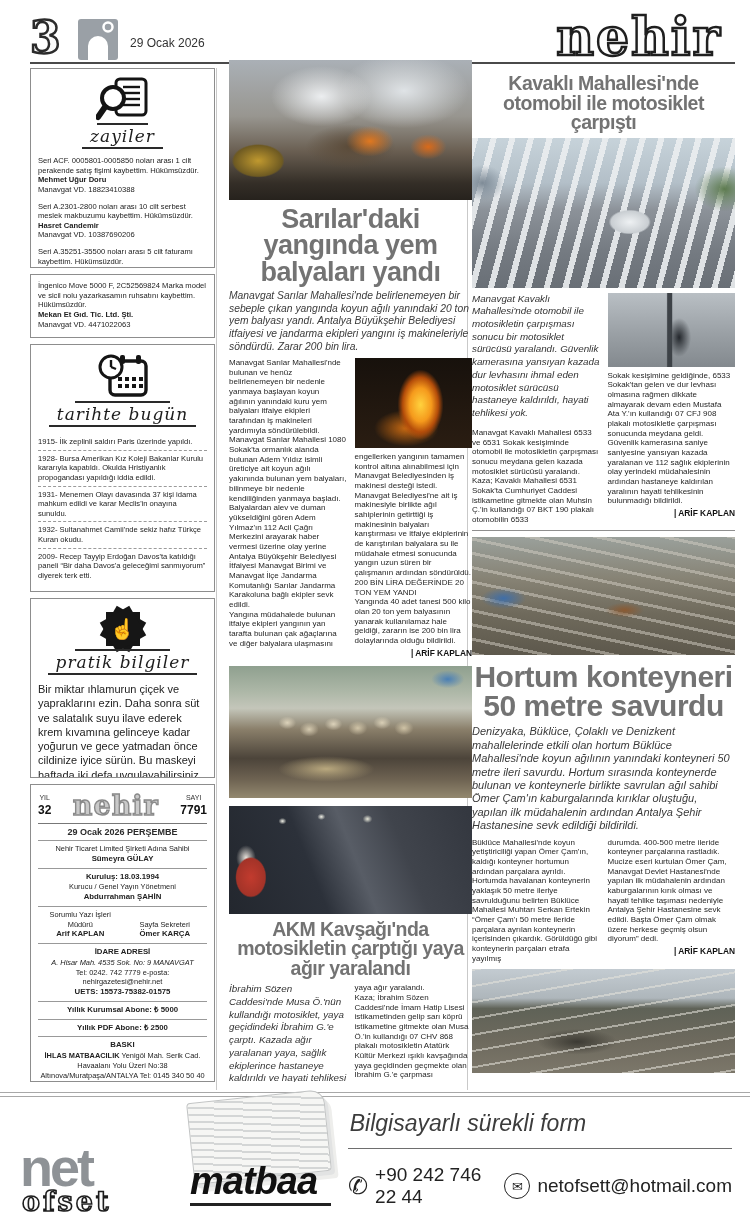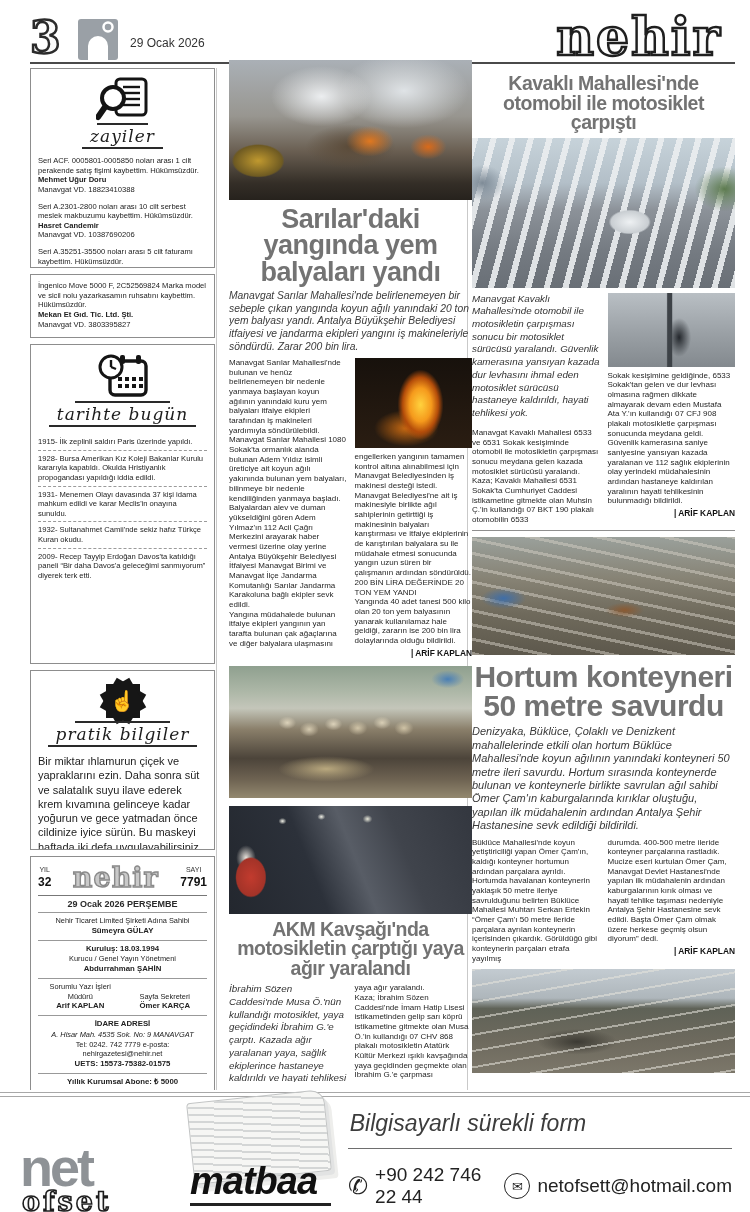--- a/index.html
+++ b/index.html
@@ -17,21 +17,21 @@
 
   
   .col-left  { position:absolute; left:30px;  top:68px; width:185px; height:1022px; overflow:hidden; }
   .col-mid   { position:absolute; left:222px; top:60px; width:243px; height:1022px; overflow:hidden;margin-left:7px; }
   .col-right { position:absolute; left:472px; top:68px; width:263px; height:1022px; overflow:hidden; }
   .vline { position:absolute; top:68px; height:1022px; border-left:1px solid #c9c9c9; }
   .v1 { left:216px; } .v2 { left:467px; }
 
   
   .box { border:1px solid #8d8d8d; padding:6px 7px; margin-bottom:6px; overflow:hidden; }
-  .bz1 { height:200px; } .bz2 { height:64px; } .bt { height:320px; } .bp { height:180px; }
+  .bz1 { height:200px; } .bz2 { height:64px; } .bt { height:248px; } .bp { height:180px; }
   .icon-wrap { text-align:center; margin:2px 0 1px; }
   .script-title { text-align:center; margin-bottom:7px; }
   .script-title span { display:inline-block; font:italic 17px "DejaVu Serif", serif; letter-spacing:1px; color:#1c1c1c; border-bottom:2px solid #2a2a2a; padding:0 8px 1px; position:relative; }
   .script-title span::before { content:""; position:absolute; top:-3px; left:18%; width:64%; border-top:2px solid #2a2a2a; }
   .notice { font-size:7.6px; line-height:1.27; margin-bottom:7px; color:#222; }
   .notice .nm { font-weight:bold; }
   .event { font-size:7.6px; line-height:1.27; color:#222; padding:3px 0; border-bottom:1px dashed #9a9a9a; }
   .event:last-child { border-bottom:none; }
   .ptext { font-size:11px; line-height:1.3; color:#222; }
   .herb { width:132px; height:56px; margin:6px auto 0; background:
@@ -190,21 +190,21 @@
         <span>Seri A.35251-35500 noları arası 5 cilt faturamı kaybettim. Hükümsüzdür.</span><br>
         <span class="nm">Dilek Şen</span><br>
         
       </div>
     </div>
 
     <div class="box bz2">
       <div class="notice">
         <span>İngenico Move 5000 F, 2C52569824 Marka model ve sicil nolu yazarkasamın ruhsatını kaybettim. Hükümsüzdür.</span><br>
         <span class="nm">Mekan Et Gıd. Tic. Ltd. Şti.</span><br>
-        <span>Manavgat VD. 3803395827</span>
+        <span>Manavgat VD. 4471022063</span>
       </div>
     </div>
 
     <div class="box bt">
       <div class="icon-wrap">
         <svg width="50" height="46" viewBox="0 0 50 46">
           <rect x="12" y="8" width="36" height="34" rx="5" fill="#fff" stroke="#141414" stroke-width="3.4"></rect>
           <rect x="22" y="2" width="5" height="9" rx="2" fill="#141414"></rect>
           <rect x="38" y="2" width="5" height="9" rx="2" fill="#141414"></rect>
           <g fill="#141414">

